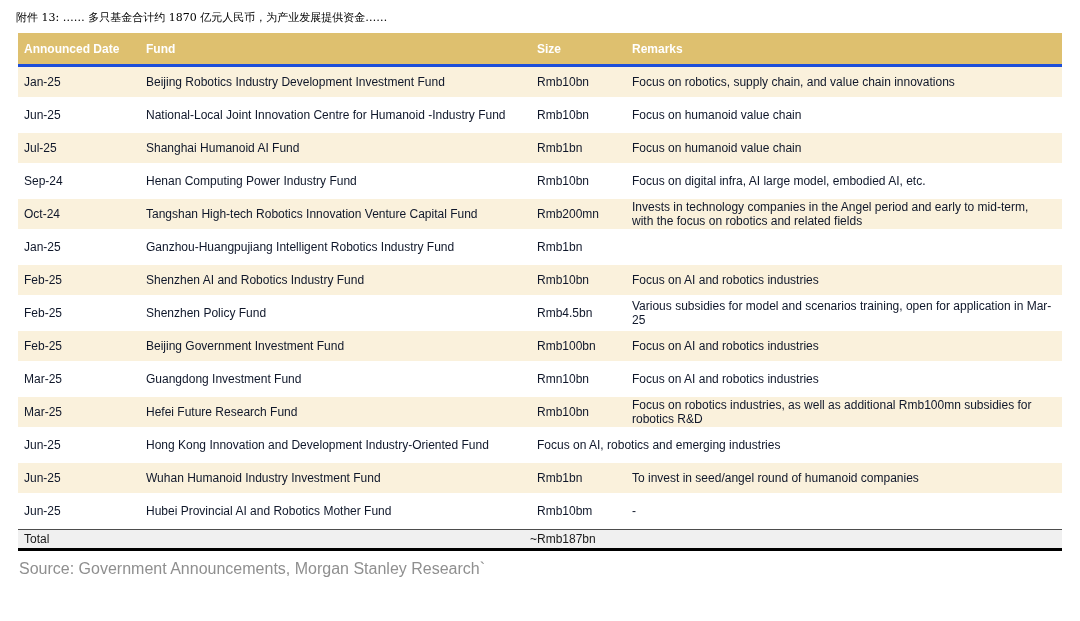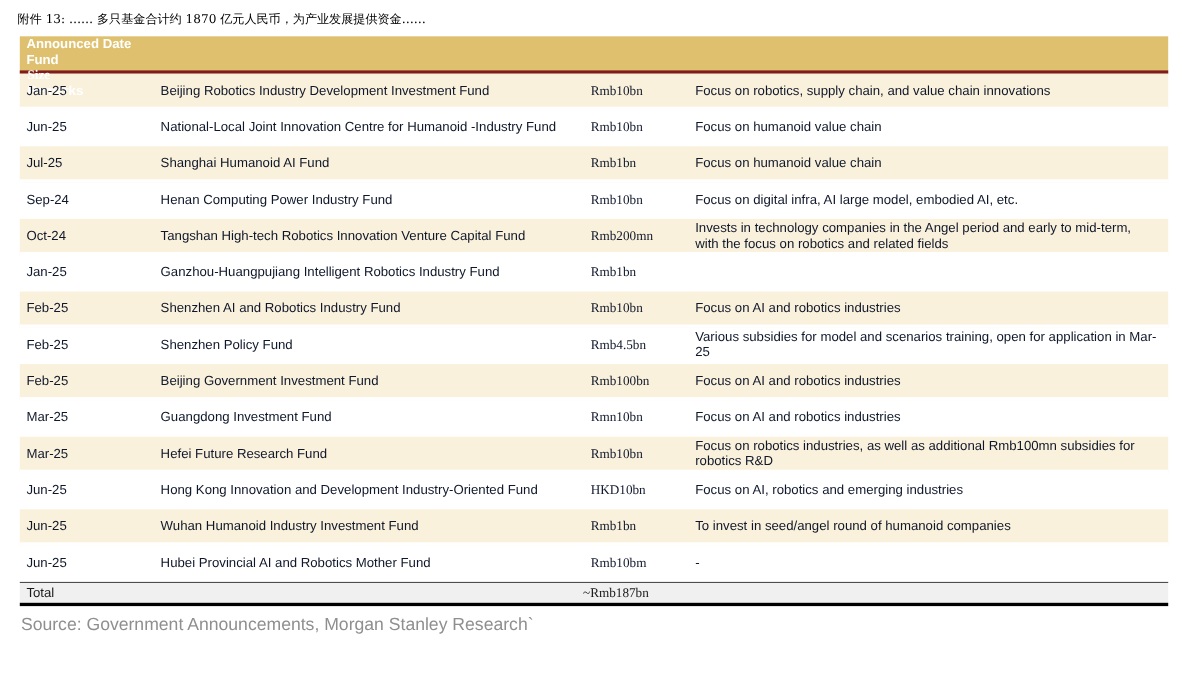--- a/index.html
+++ b/index.html
@@ -23,38 +23,37 @@
     margin: 5px 0 0 18px;
     width: 1044px;
     font-size: 12px;
   }
   .row { display: flex; width: 100%; }
   .header-row {
     background: var(--header-bg, #dec06f);
     color: #ffffff;
     font-weight: bold;
     height: 34px;
-    border-bottom: 3px solid #7f1d1d;
-    flex-direction: column;
+    border-bottom: 3px solid #1d4ed8;
   }
   .body-row {
     height: 33px;
     border-bottom: 3px solid #ffffff;
     color: #0f172a;
   }
   .body-row.alt { background: var(--row-alt-bg, #faf1dc); }
   .body-row.plain { background: #ffffff; }
   .cell {
     display: flex;
     align-items: center;
     line-height: 14px;
   }
   .c1 { width: 122px; padding-left: 6px; }
   .c2 { width: 390px; padding-left: 6px; padding-right: 8px; }
-  .c3 { width: 95px;  padding-left: 7px; font-family: Liberation Serif, serif; }
+  .c3 { width: 95px;  padding-left: 7px; }
   .c4 { width: 437px; padding-left: 7px; padding-right: 10px; }
   .total-row {
     background: var(--total-bg, #f0f0f0);
     border-top: 1px solid #4d4d4d;
     border-bottom: 3px solid #000000;
     height: 22px;
     color: #1a1a1a;
   }
   .total-row .c3 { padding-left: 0px; text-align: center; }
   .source-note {
@@ -138,21 +137,20 @@
   </div>
       <div class="row body-row alt">
     <div class="cell c1">Mar-25</div>
     <div class="cell c2">Hefei Future Research Fund</div>
     <div class="cell c3">Rmb10bn</div>
     <div class="cell c4">Focus on robotics industries, as well as additional Rmb100mn subsidies for robotics R&amp;D</div>
   </div>
       <div class="row body-row plain">
     <div class="cell c1">Jun-25</div>
     <div class="cell c2">Hong Kong Innovation and Development Industry-Oriented Fund</div>
-    <div class="cell c3">HKD10bn</div>
     <div class="cell c4">Focus on AI, robotics and emerging industries</div>
   </div>
       <div class="row body-row alt">
     <div class="cell c1">Jun-25</div>
     <div class="cell c2">Wuhan Humanoid Industry Investment Fund</div>
     <div class="cell c3">Rmb1bn</div>
     <div class="cell c4">To invest in seed/angel round of humanoid companies</div>
   </div>
       <div class="row body-row plain">
     <div class="cell c1">Jun-25</div>

